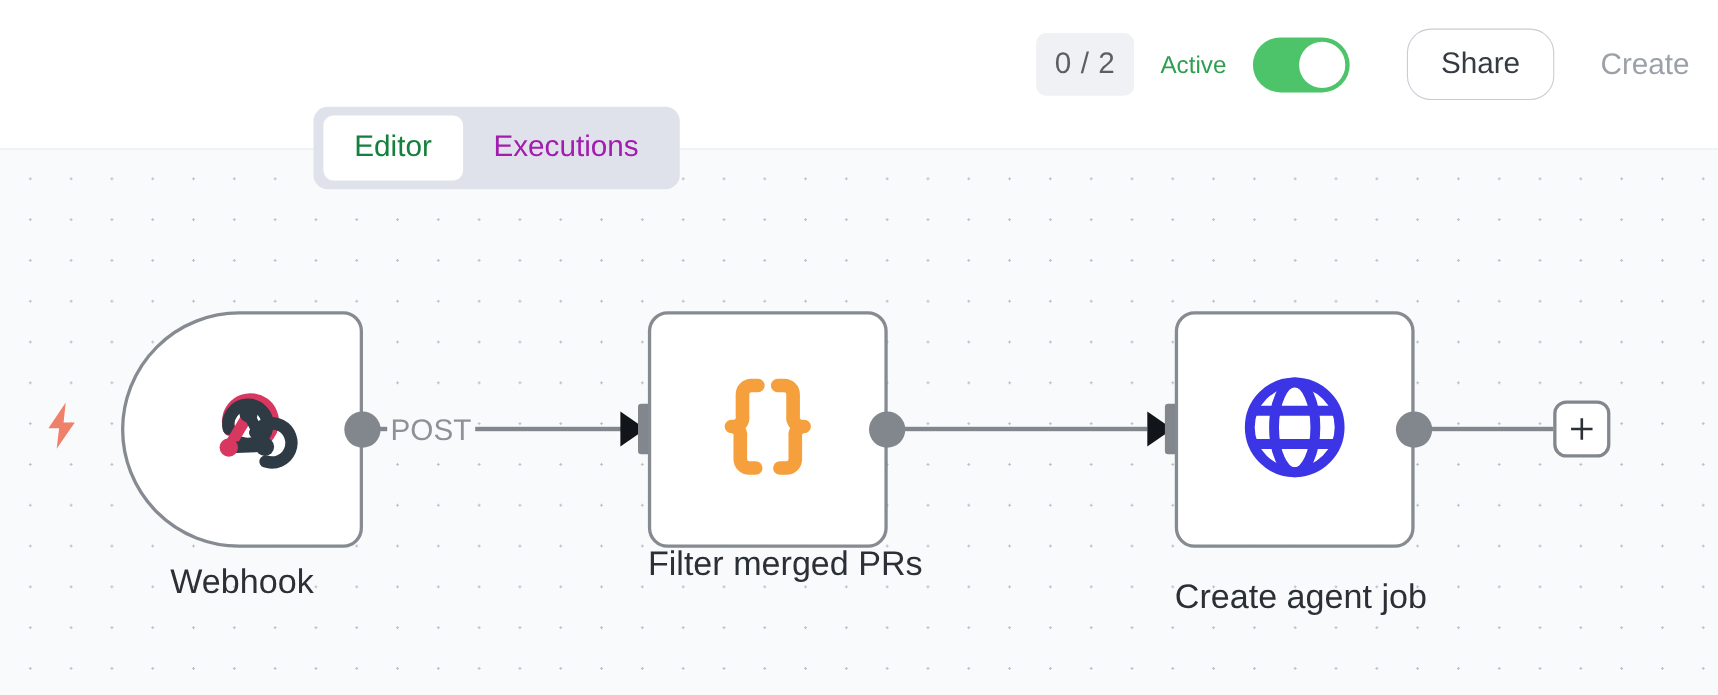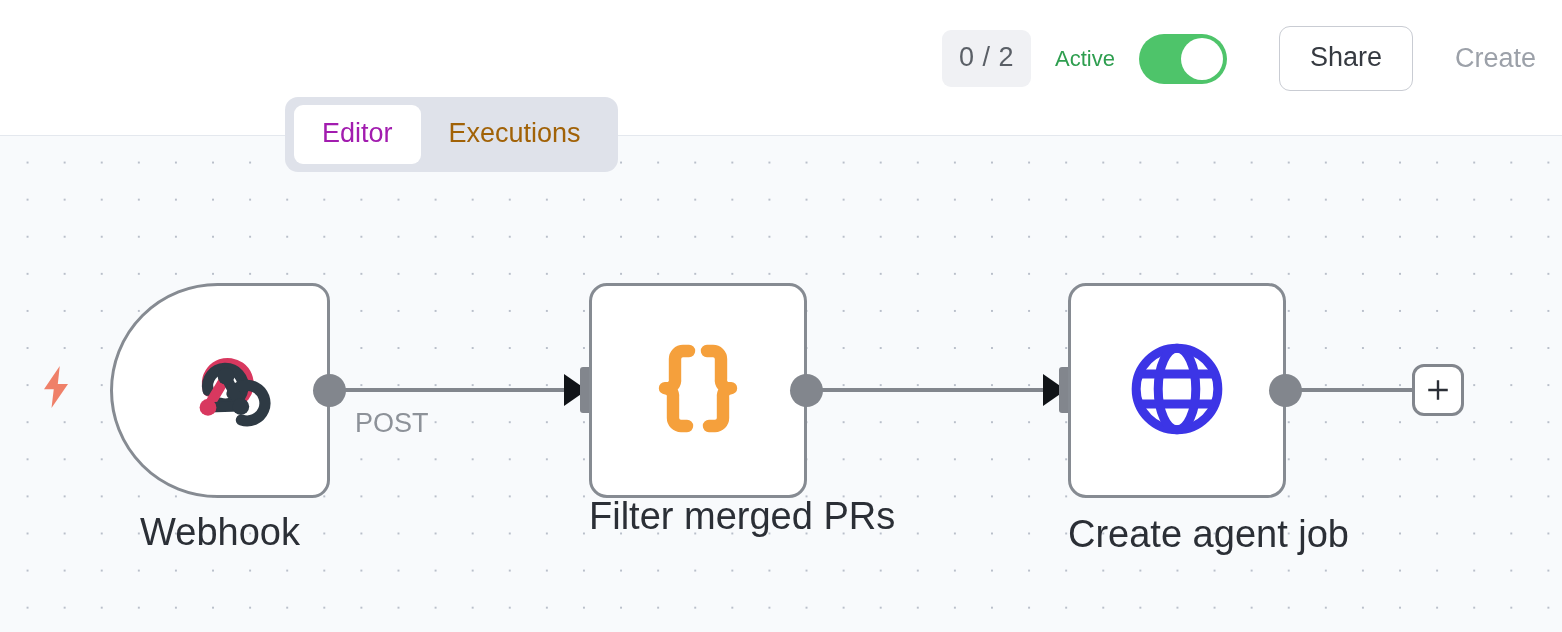--- a/index.html
+++ b/index.html
@@ -37,43 +37,43 @@
     margin-left: 24px;
     width: 88px; height: 50px; border-radius: 25px;
     background: #4ec46a; position: relative; cursor: pointer;
   }
   .toggle .knob {
     position: absolute; right: 4px; top: 4px;
     width: 42px; height: 42px; border-radius: 50%; background: #ffffff;
   }
   .share-btn {
     margin-left: 52px;
-    border: 1.5px solid #c9ccd3; border-radius: 11px;
+    border: 1.5px solid #c9ccd3; border-radius: 22px;
     background: #ffffff; color: #363a41;
     font-size: 27px; font-family: inherit;
     padding: 15px 30px 17px 30px; cursor: pointer;
   }
   .saved-text {
     margin-left: 42px; color: #9ca1a9; font-size: 27px;
   }
 
   
   .tabbar {
     position: absolute; left: 285px; top: 97px;
     background: #dfe2ea; border-radius: 13px;
     padding: 8px 9px; display: flex; align-items: center; gap: 0;
     z-index: 8;
   }
   .tab {
-    font-size: 27px; color: #a16207; font-family: inherit;
+    font-size: 27px; color: #a21caf; font-family: inherit;
     background: transparent; border: none;
     padding: 13px 28px 15px 28px; border-radius: 9px; cursor: pointer;
     white-space: nowrap;
   }
-  .tab.active { background: #ffffff; color: #a21caf; }
+  .tab.active { background: #ffffff; color: #15803d; }
 
   
   .canvas {
     position: absolute; left: 0; top: 136px; width: 1562px; height: 496px;
     background-color: #f8fafc;
     background-image: radial-gradient(#b9bfca 1.1px, transparent 1.2px);
     background-size: 37.1px 37.1px;
     background-position: 9px 8px;
     overflow: hidden;
   }
@@ -90,21 +90,21 @@
 
   .node-icon {
     position: absolute; left: 50%; top: 50%;
     transform: translate(-50%,-50%);
     display: block;
   }
   .node.trigger .node-icon { margin-left: 6px; }
 
   .node-label {
     position: absolute; text-align: center;
-    font-size: 38px; color: #2b2f36; white-space: nowrap;
+    font-size: 31px; color: #2b2f36; white-space: nowrap;
   }
   .node-sublabel {
     position: absolute; text-align: center;
     font-size: 25px; color: #a6abb3; white-space: nowrap;
   }
 
   
   .port-out {
     position: absolute; width: 33px; height: 33px; border-radius: 50%;
     background: #82868d;
@@ -187,21 +187,21 @@
           <circle cx="24.0" cy="17.6" r="4.2" fill="#2e3a44"></circle>
           <circle cx="15.0" cy="33.2" r="4.2" fill="#d8385f"></circle>
           <circle cx="31.4" cy="32.8" r="4.2" fill="#2e3a44"></circle>
         </svg>
       </span>
     </div>
     <div class="node-label" style="left:110px; top:375px; width:220px;">Webhook</div>
 
     <div class="port-out" style="left:313px; top:238px;"></div>
     <div class="edge-line" style="left:344px; top:252px; width:228px;"></div>
-    <div class="edge-label" style="left:352px; top:240px;margin-top:32px;">POST</div>
+    <div class="edge-label" style="left:352px; top:240px;">POST</div>
     <div class="arrow-head" style="left:564px; top:238px;"></div>
     <div class="port-in" style="left:580px; top:231px;"></div>
 
     <div class="node square n2">
       <span class="node-icon">
         <svg width="104" height="104" viewBox="0 0 52 52">
           <g fill="none" stroke="#f5a03c" stroke-width="6.2" stroke-linecap="round" stroke-linejoin="round">
             <path d="M21.5 7 H18.5 A4 4 0 0 0 14.5 11 V21 A4 4 0 0 1 10.5 25.6
                      H9.5 A4 4 0 0 1 13.5 30.2 V40.5 A4 4 0 0 0 17.5 44.5 H20.5"></path>
             <path d="M30.5 7 H33.5 A4 4 0 0 1 37.5 11 V21 A4 4 0 0 0 41.5 25.6
@@ -222,21 +222,21 @@
         <svg width="98" height="98" viewBox="0 0 48 48">
           <g fill="none" stroke="#3c35e6" stroke-width="4.4">
             <circle cx="24" cy="24" r="20"></circle>
             <ellipse cx="24" cy="24" rx="9.2" ry="20"></ellipse>
             <path d="M5.2 16.6 H42.8"></path>
             <path d="M5.2 31.4 H42.8"></path>
           </g>
         </svg>
       </span>
     </div>
-    <div class="node-label" style="left:1068px; top:377px; width:218px;">Create agent job</div>
+    <div class="node-label" style="left:1068px; top:389px; width:218px;">Create agent job</div>
 
     <div class="port-out" style="left:1269px; top:238px;"></div>
     <div class="edge-line" style="left:1300px; top:252px; width:112px;"></div>
     <div class="plus-btn" style="left:1412px; top:228px;">
       <svg width="26" height="26" viewBox="0 0 24 24">
         <path d="M12 3 V21 M3 12 H21" stroke="#2b2f36" stroke-width="2.2"></path>
       </svg>
     </div>
 
   </div>

